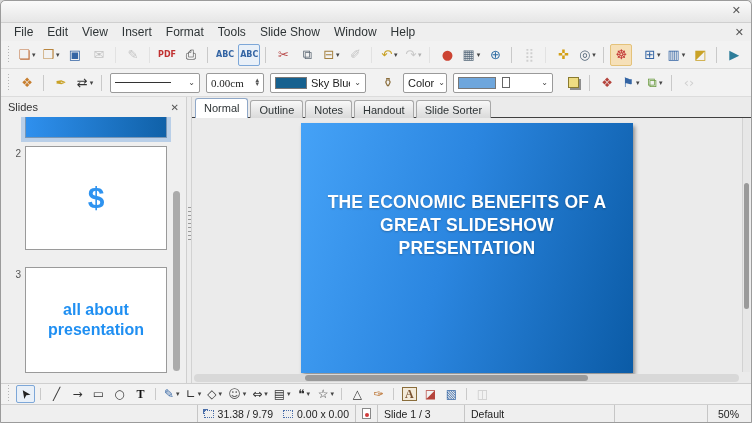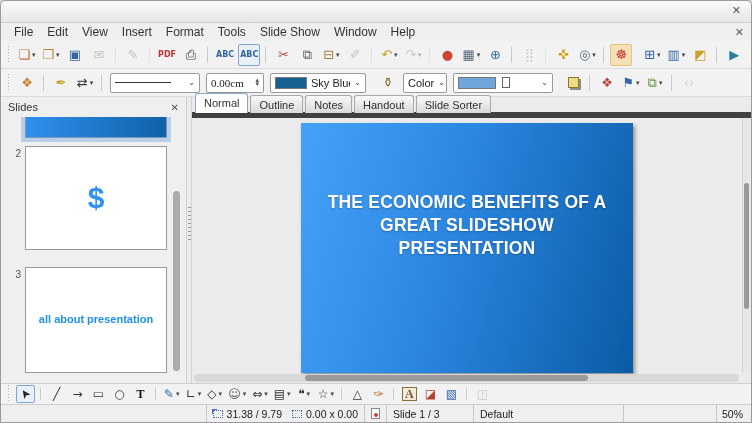--- a/index.html
+++ b/index.html
@@ -51,27 +51,27 @@
   .workarea { flex:1 1 auto; display:flex; min-height:0; }
   .slides-panel { width:186px; background:#efefef; border-right:1px solid #cfcfcf; display:flex; flex-direction:column; position:relative; }
   .panel-head { height:20px; display:flex; align-items:center; padding:0 7px; font-size:11px; color:#333; flex:0 0 auto; }
   .panel-close { margin-left:auto; font-size:10px; color:#555; }
   .panel-list { flex:1; position:relative; overflow:hidden; }
   .thumb-num { position:absolute; font-size:10px; color:#555; width:18px; text-align:right; }
   .thumb { position:absolute; left:24px; width:142px; background:#fff; border:1px solid #9a9a9a; display:flex; align-items:center; justify-content:center; text-align:center; }
   .thumb-sel { position:absolute; left:20px; top:0; width:150px; height:25px; background:#b9cfe8; padding:0 4px; overflow:hidden; }
   .thumb-sel .grad { width:100%; height:21px; border:1px solid #7a97b5; border-top:none; }
   .dollar { font-size:30px; font-weight:bold; color:#2e93f0; font-family:"Liberation Sans",sans-serif; }
-  .thumb3-text { font-size:11px; font-weight:bold; color:#1f8ff2; line-height:1.25; }
+  .thumb3-text { font-size:16px; font-weight:bold; color:#1f8ff2; line-height:1.25; }
   .panel-scroll { position:absolute; right:6px; top:74px; width:7px; height:180px; background:#ababab; border-radius:4px; }
   .splitter { width:5px; background:#ececec; border-right:1px solid #d2d2d2; position:relative; flex:0 0 auto; }
   .splitter .dots { position:absolute; top:110px; left:1px; width:3px; height:34px; background:repeating-linear-gradient(to bottom,#9a9a9a 0 1px,transparent 1px 4px); }
 
   .main-area { flex:1; display:flex; flex-direction:column; min-width:0; background:#ebebeb; position:relative; }
-  .tabs { height:21px; display:flex; align-items:flex-end; padding-left:3px; border-bottom:6px solid #404040; flex:0 0 auto;text-align:right; }
+  .tabs { height:21px; display:flex; align-items:flex-end; padding-left:3px; border-bottom:1px solid #404040; flex:0 0 auto;text-align:right; }
   .tab { font-size:11px; color:#2e3436; background:linear-gradient(#f8f8f8,#dadada); border:1px solid #a8a8a8; border-bottom:none; border-radius:3px 3px 0 0; padding:3px 8px 2px; margin-right:2px; position:relative; top:1px; }
   .tab.active { background:#fff; padding-bottom:4px; border-color:#8fa8c8; z-index:2; }
 
   .canvas { flex:1; position:relative; min-height:0; }
   .slide { position:absolute; left:109px; top:5px; width:332px; height:250px; box-shadow:2px 3px 4px rgba(0,0,0,.4); }
   .slide-title { position:absolute; top:68px; left:14px; right:14px; text-align:center; color:#fff; font-size:17.5px; font-weight:bold; line-height:1.32; letter-spacing:.2px; text-shadow:0 1px 2px rgba(0,0,0,.25); }
   .slide-sub { position:absolute; top:142px; left:0; right:0; text-align:center; color:#fff; font-size:12.5px; font-weight:bold; text-shadow:0 1px 1px rgba(0,0,0,.2); }
   .hscroll { position:absolute; left:2px; right:12px; bottom:1px; height:8px; background:#d8d8d8; border-radius:4px; }
   .hscroll .thumb-h { position:absolute; left:111px; width:283px; top:1px; bottom:1px; background:#9a9a9a; border-radius:4px; }
   .vscroll { position:absolute; right:1px; top:0; bottom:11px; width:8px; background:#e7e7e7; border-left:1px solid #d2d2d2; }
@@ -83,21 +83,21 @@
   .drawbar .tbtn .glyph { font-size:12px; }
 
   
   .statusbar { height:18px; background:#efefef; border-top:1px solid #cfcfcf; display:flex; align-items:center; font-size:10.5px; color:#222; flex:0 0 auto; }
   .sb-seg { height:100%; display:flex; align-items:center; padding:0 6px; border-left:1px solid #c6c6c6; flex:0 0 auto; }
   .sb-seg.first { flex:1 1 auto; border-left:none; }
   .mini-rect { display:inline-block; width:10px; height:8px; border:1px dotted #4a6ea9; margin-right:4px; position:relative; }
   .mini-rect.arrow::before { content:""; position:absolute; left:-2px; top:-2px; width:4px; height:4px; border-left:1px solid #4a6ea9; border-top:1px solid #4a6ea9; }
   .mod-doc { display:inline-block; width:9px; height:11px; background:#fff; border:1px solid #888; position:relative; }
   .mod-doc::after { content:""; position:absolute; right:1px; bottom:1px; width:4px; height:4px; border-radius:50%; background:#d03a3a; }
-  .sb-zoom { justify-content:flex-end; width:35px; padding-right:8px; }
+  .sb-zoom { justify-content:center; width:44px; padding-right:8px; }
 </style>
 </head>
 <body>
 
 <div class="window">
 
   <div class="titlebar">
     <span class="win-close">✕</span>
   </div>
 

